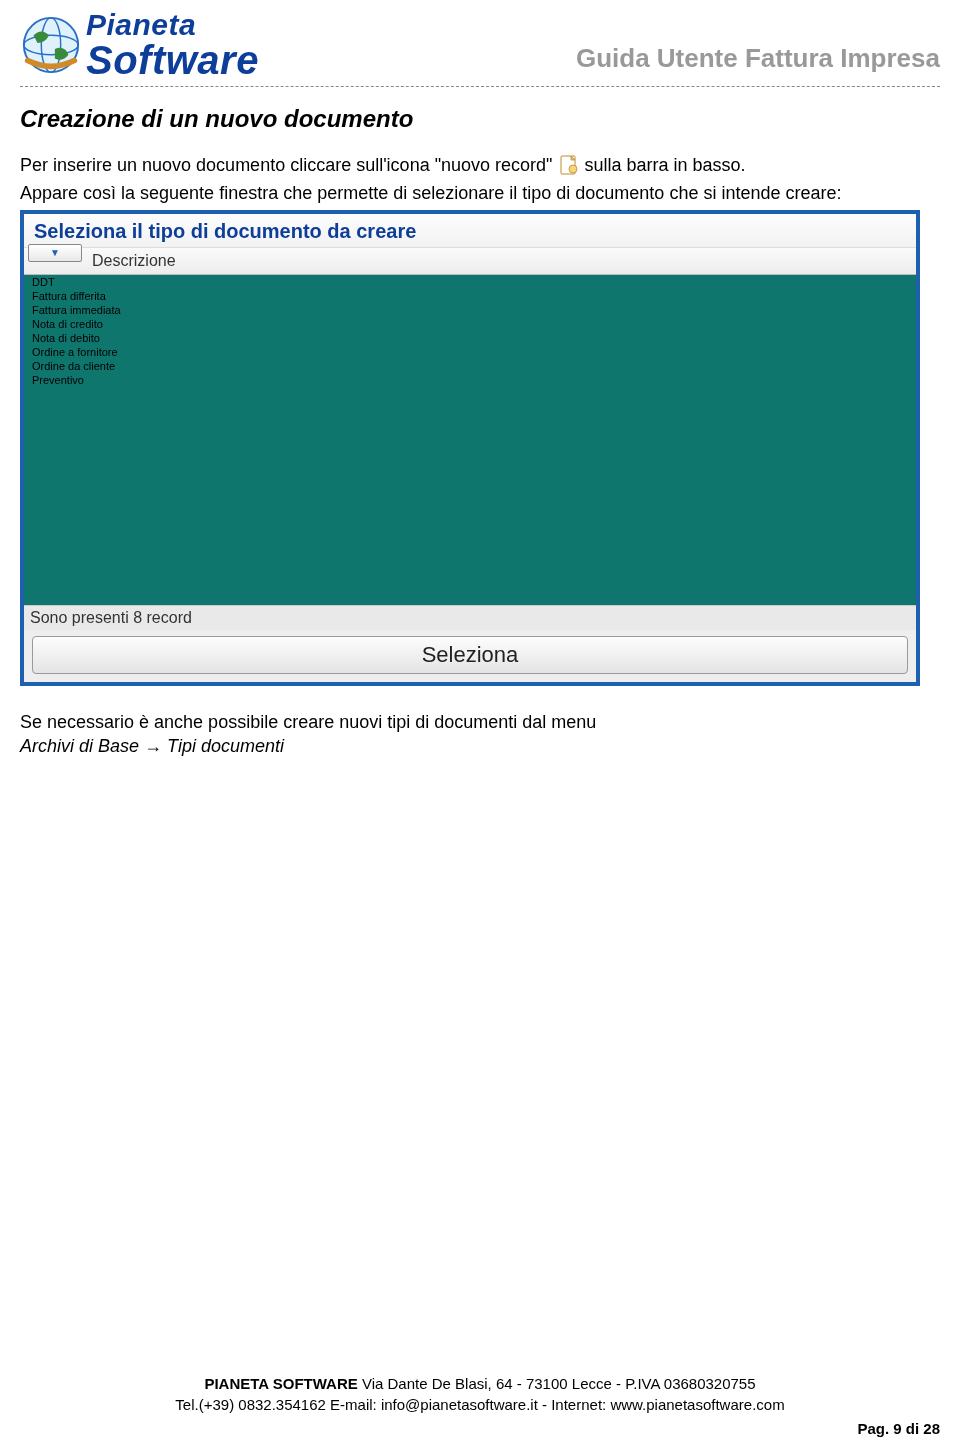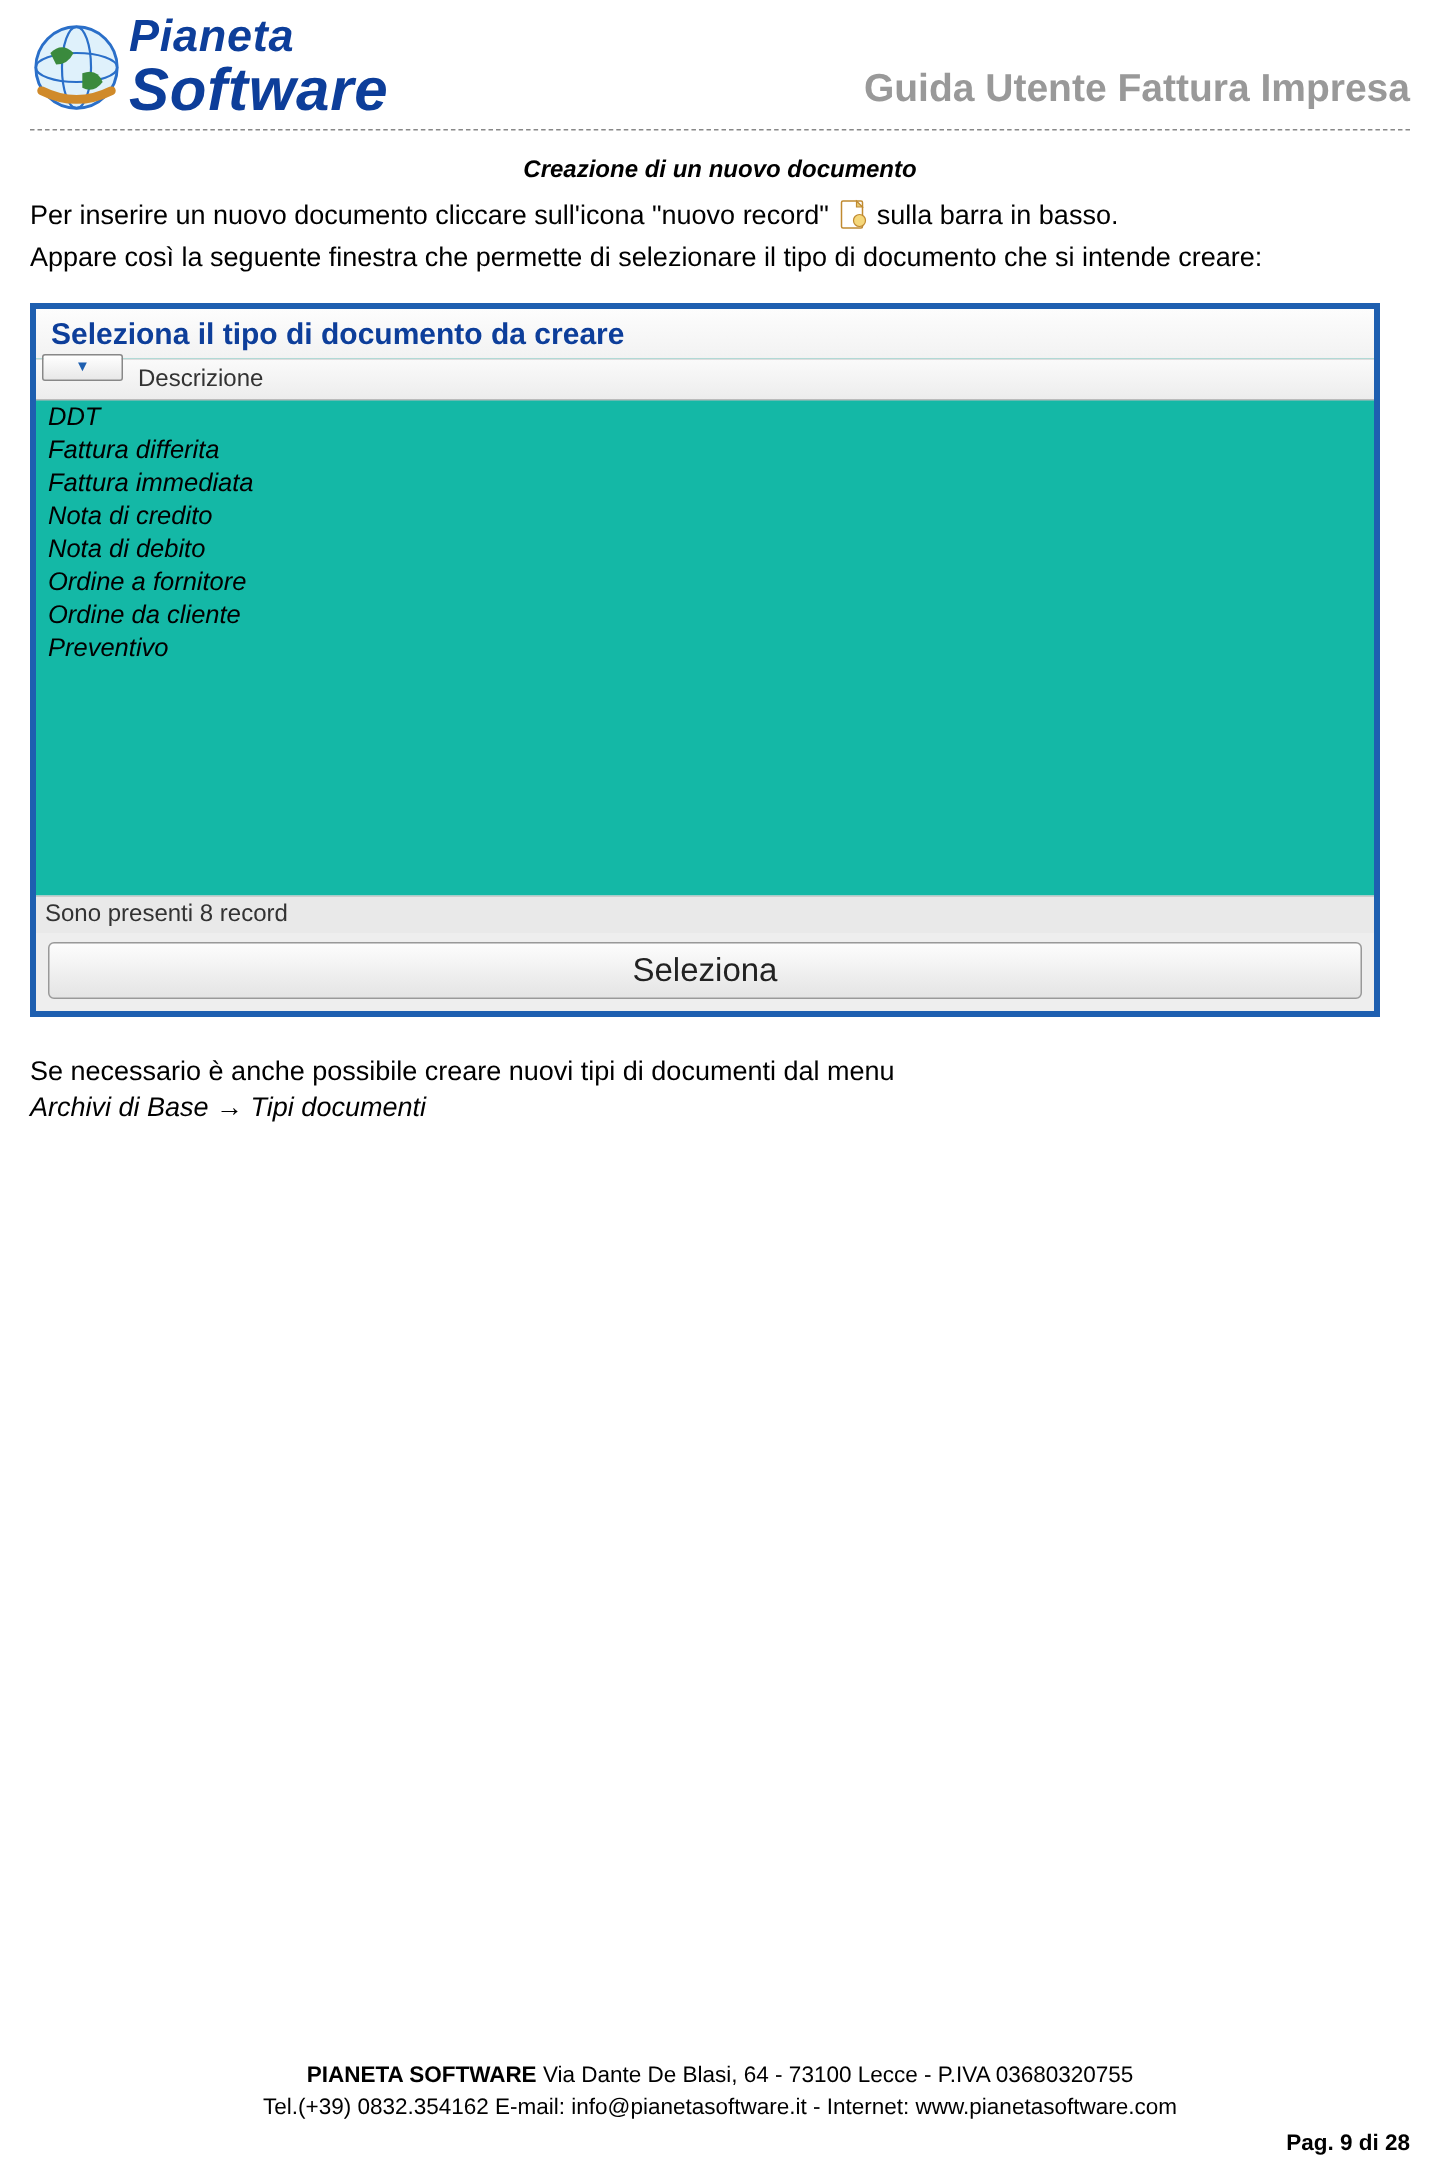--- a/index.html
+++ b/index.html
@@ -55,43 +55,42 @@
     color: #999;
     align-self: flex-end;
     padding-bottom: 6px;
   }
   .hr-dotted {
     border: none;
     border-top: 1px dashed #888;
     margin-bottom: 18px;
   }
   .section-title {
-    font-size: 16px;
+    font-size: 24px;
     font-weight: bold;
     font-style: italic;
-    margin-bottom: 8px;
-    text-align: center;
+    margin-bottom: 20px;
   }
   .paragraph {
     font-size: 18px;
     line-height: 1.35;
     margin-bottom: 4px;
   }
   .inline-icon {
     display: inline-block;
     width: 18px;
     height: 20px;
     vertical-align: -4px;
     margin: 0 2px;
   }
   
   .app-window {
-    margin-top: 18px;
+    margin-top: 4px;
     border: 4px solid #1e5fb0;
-    background: #14b8a6;
+    background: #0f766e;
     width: 900px;
   }
   .app-titlebar {
     background: linear-gradient(#fdfdfd, #f2f2f2);
     padding: 6px 10px 4px 10px;
     color: #0d3e9a;
     font-size: 20px;
     font-weight: bold;
   }
   .column-header-row {
@@ -123,22 +122,21 @@
     color: #333;
     position: relative;
   }
   .col-header-wrap {
     display: flex;
     align-items: center;
     width: 100%;
   }
   .list-area {
     min-height: 330px;
-    font-size: 17px;
-    font-style: italic;
+    font-size: 11px;
   }
   .list-row {
     padding: 1px 8px;
     color: #000;
   }
   .status-bar {
     background: #e9e9e9;
     color: #333;
     font-size: 16px;
     padding: 3px 6px;

